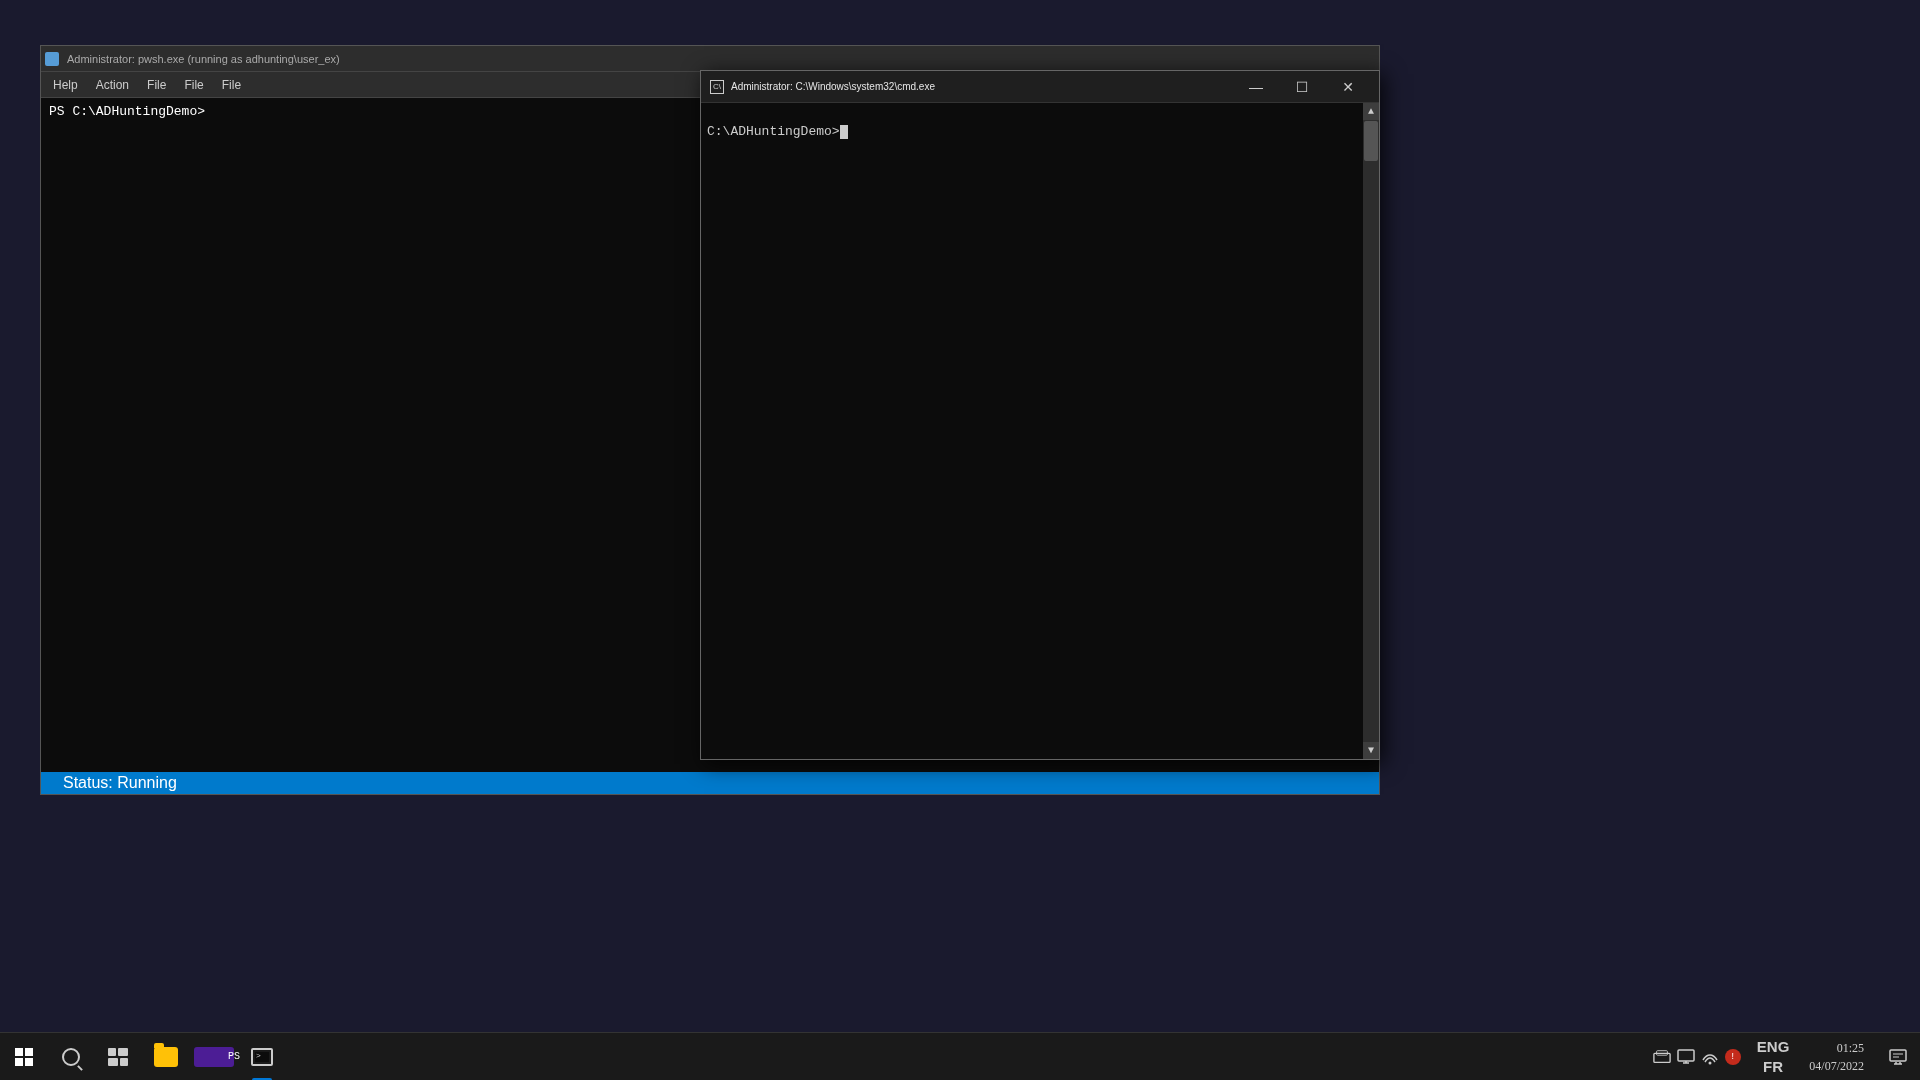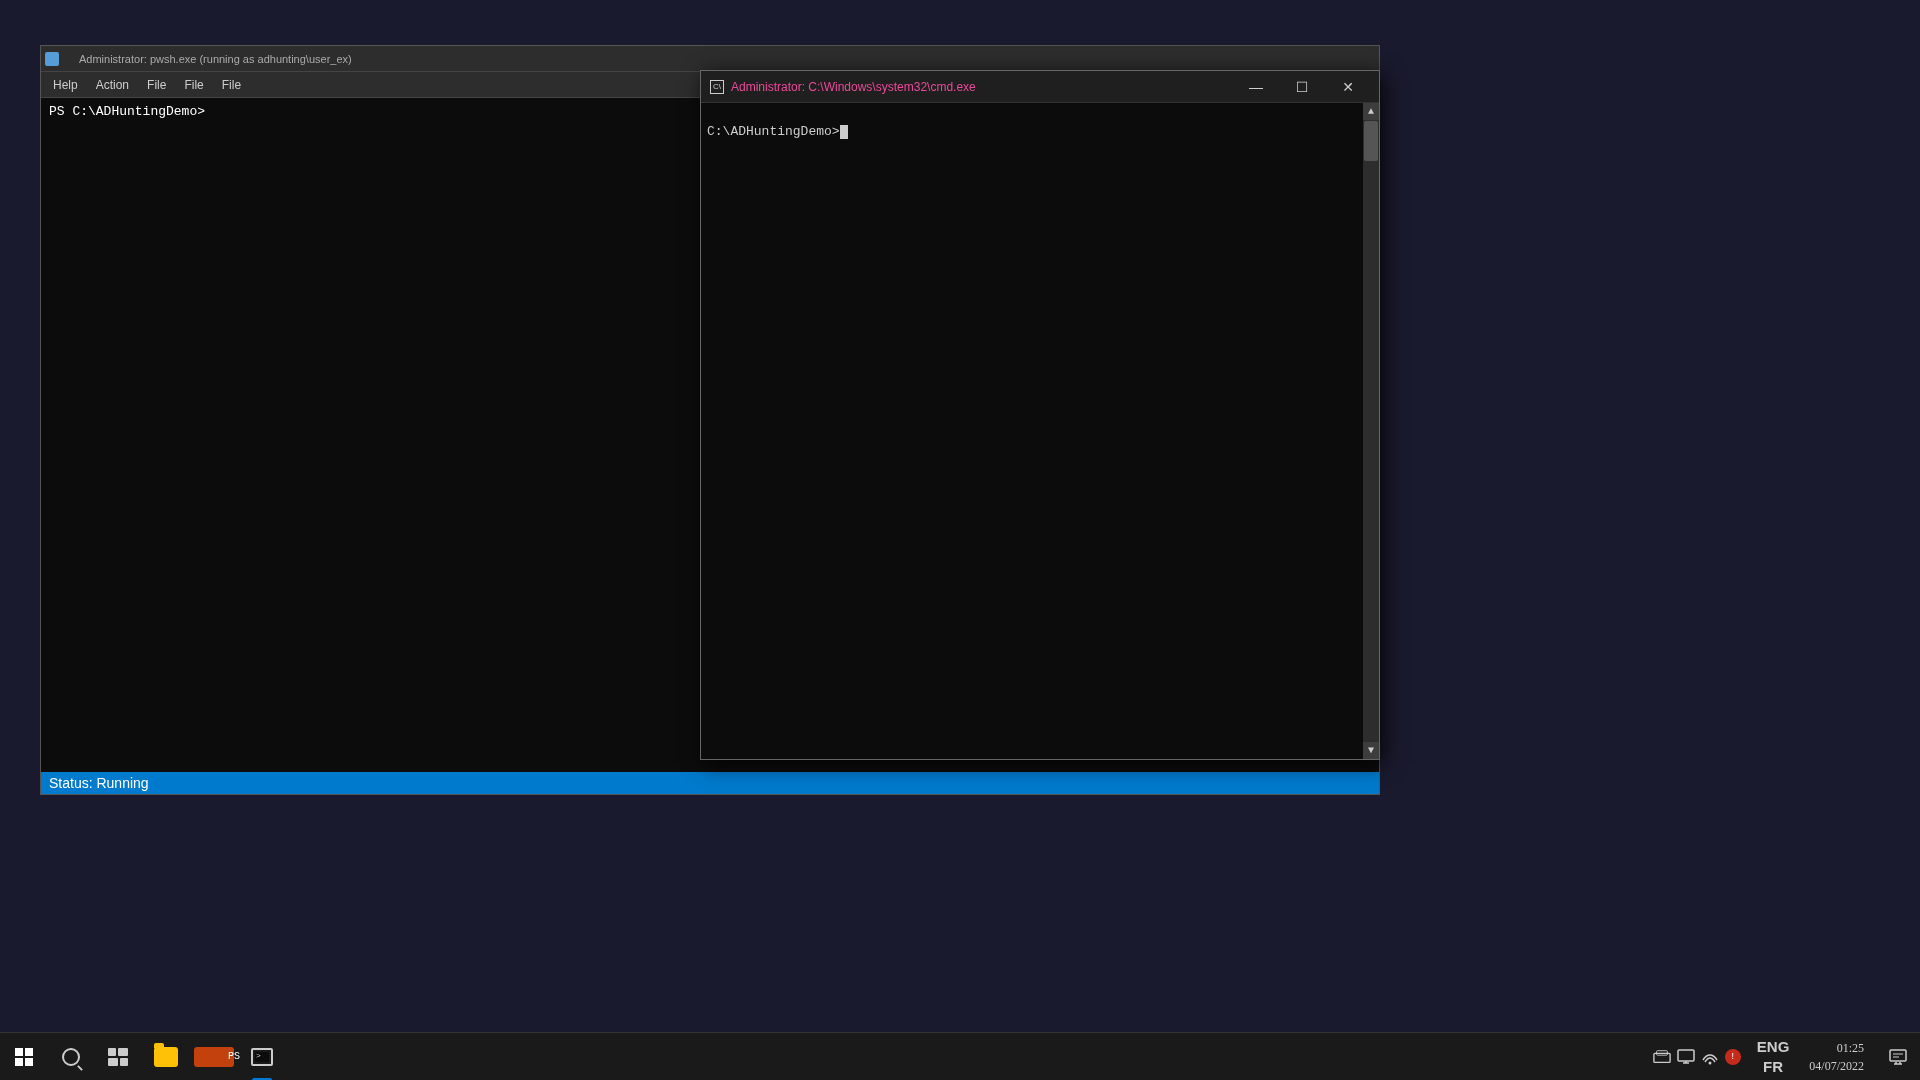--- a/index.html
+++ b/index.html
@@ -111,22 +111,22 @@
       border: 1px solid #ccc;
       display: flex;
       align-items: center;
       justify-content: center;
       font-size: 8px;
       color: #ccc;
     }
 
     .cmd-title-text {
       flex: 1;
-      font-size: 12px;
-      color: #ec4899;
+      font-size: 10px;
+      color: #e5e5e5;
     }
 
     .cmd-window-controls {
       display: flex;
       gap: 0;
     }
 
     .cmd-btn {
       width: 46px;
       height: 32px;
@@ -313,21 +313,21 @@
       left: 0;
       width: 10px;
       height: 5px;
       background: #ffc107;
       border-radius: 2px 2px 0 0;
     }
 
     .ps-taskbar-icon {
       width: 24px;
       height: 20px;
-      background: #c2410c;
+      background: #4c1d95;
       border-radius: 3px;
       display: flex;
       align-items: center;
       justify-content: center;
       font-size: 10px;
       color: white;
       font-family: 'Courier New', monospace;
       padding-left: 40px;
     }
 
@@ -411,23 +411,23 @@
       justify-content: center;
       cursor: pointer;
     }
 
     
     .ps-ise-statusbar {
       height: 22px;
       background: #007acc;
       display: flex;
       align-items: center;
-      padding: 0 8px;
+      padding: 0 22px;
       font-family: 'Segoe UI', sans-serif;
-      font-size: 14px;
+      font-size: 16px;
       color: white;
       flex-shrink: 0;
     }
 
     .sec-icon {
       width: 16px;
       height: 16px;
       border-radius: 50%;
       background: #c42b1c;
       display: flex;
@@ -438,21 +438,21 @@
     }
   </style>
 </head>
 <body>
 
 <div class="desktop">
 
   <div class="ps-ise-window">
 
     <div class="ps-ise-menu">
-      <div class="ps-ise-tab-icon" style="display:flex; align-items:center; gap:20px;">
+      <div class="ps-ise-tab-icon" style="display:flex; align-items:center; gap:8px;">
         <div style="width:14px;height:14px;background:#569cd6;border-radius:2px;flex-shrink:0;"></div>
         <span style="font-size:11px;color:#aaa;">Administrator: pwsh.exe (running as adhunting\user_ex)</span>
       </div>
     </div>
     <div class="ps-ise-menu">
       <div class="ps-ise-menu-item">Help</div>
       <div class="ps-ise-menu-item">Action</div>
       <div class="ps-ise-menu-item">File</div>
       <div class="ps-ise-menu-item">File</div>
       <div class="ps-ise-menu-item">File</div>

